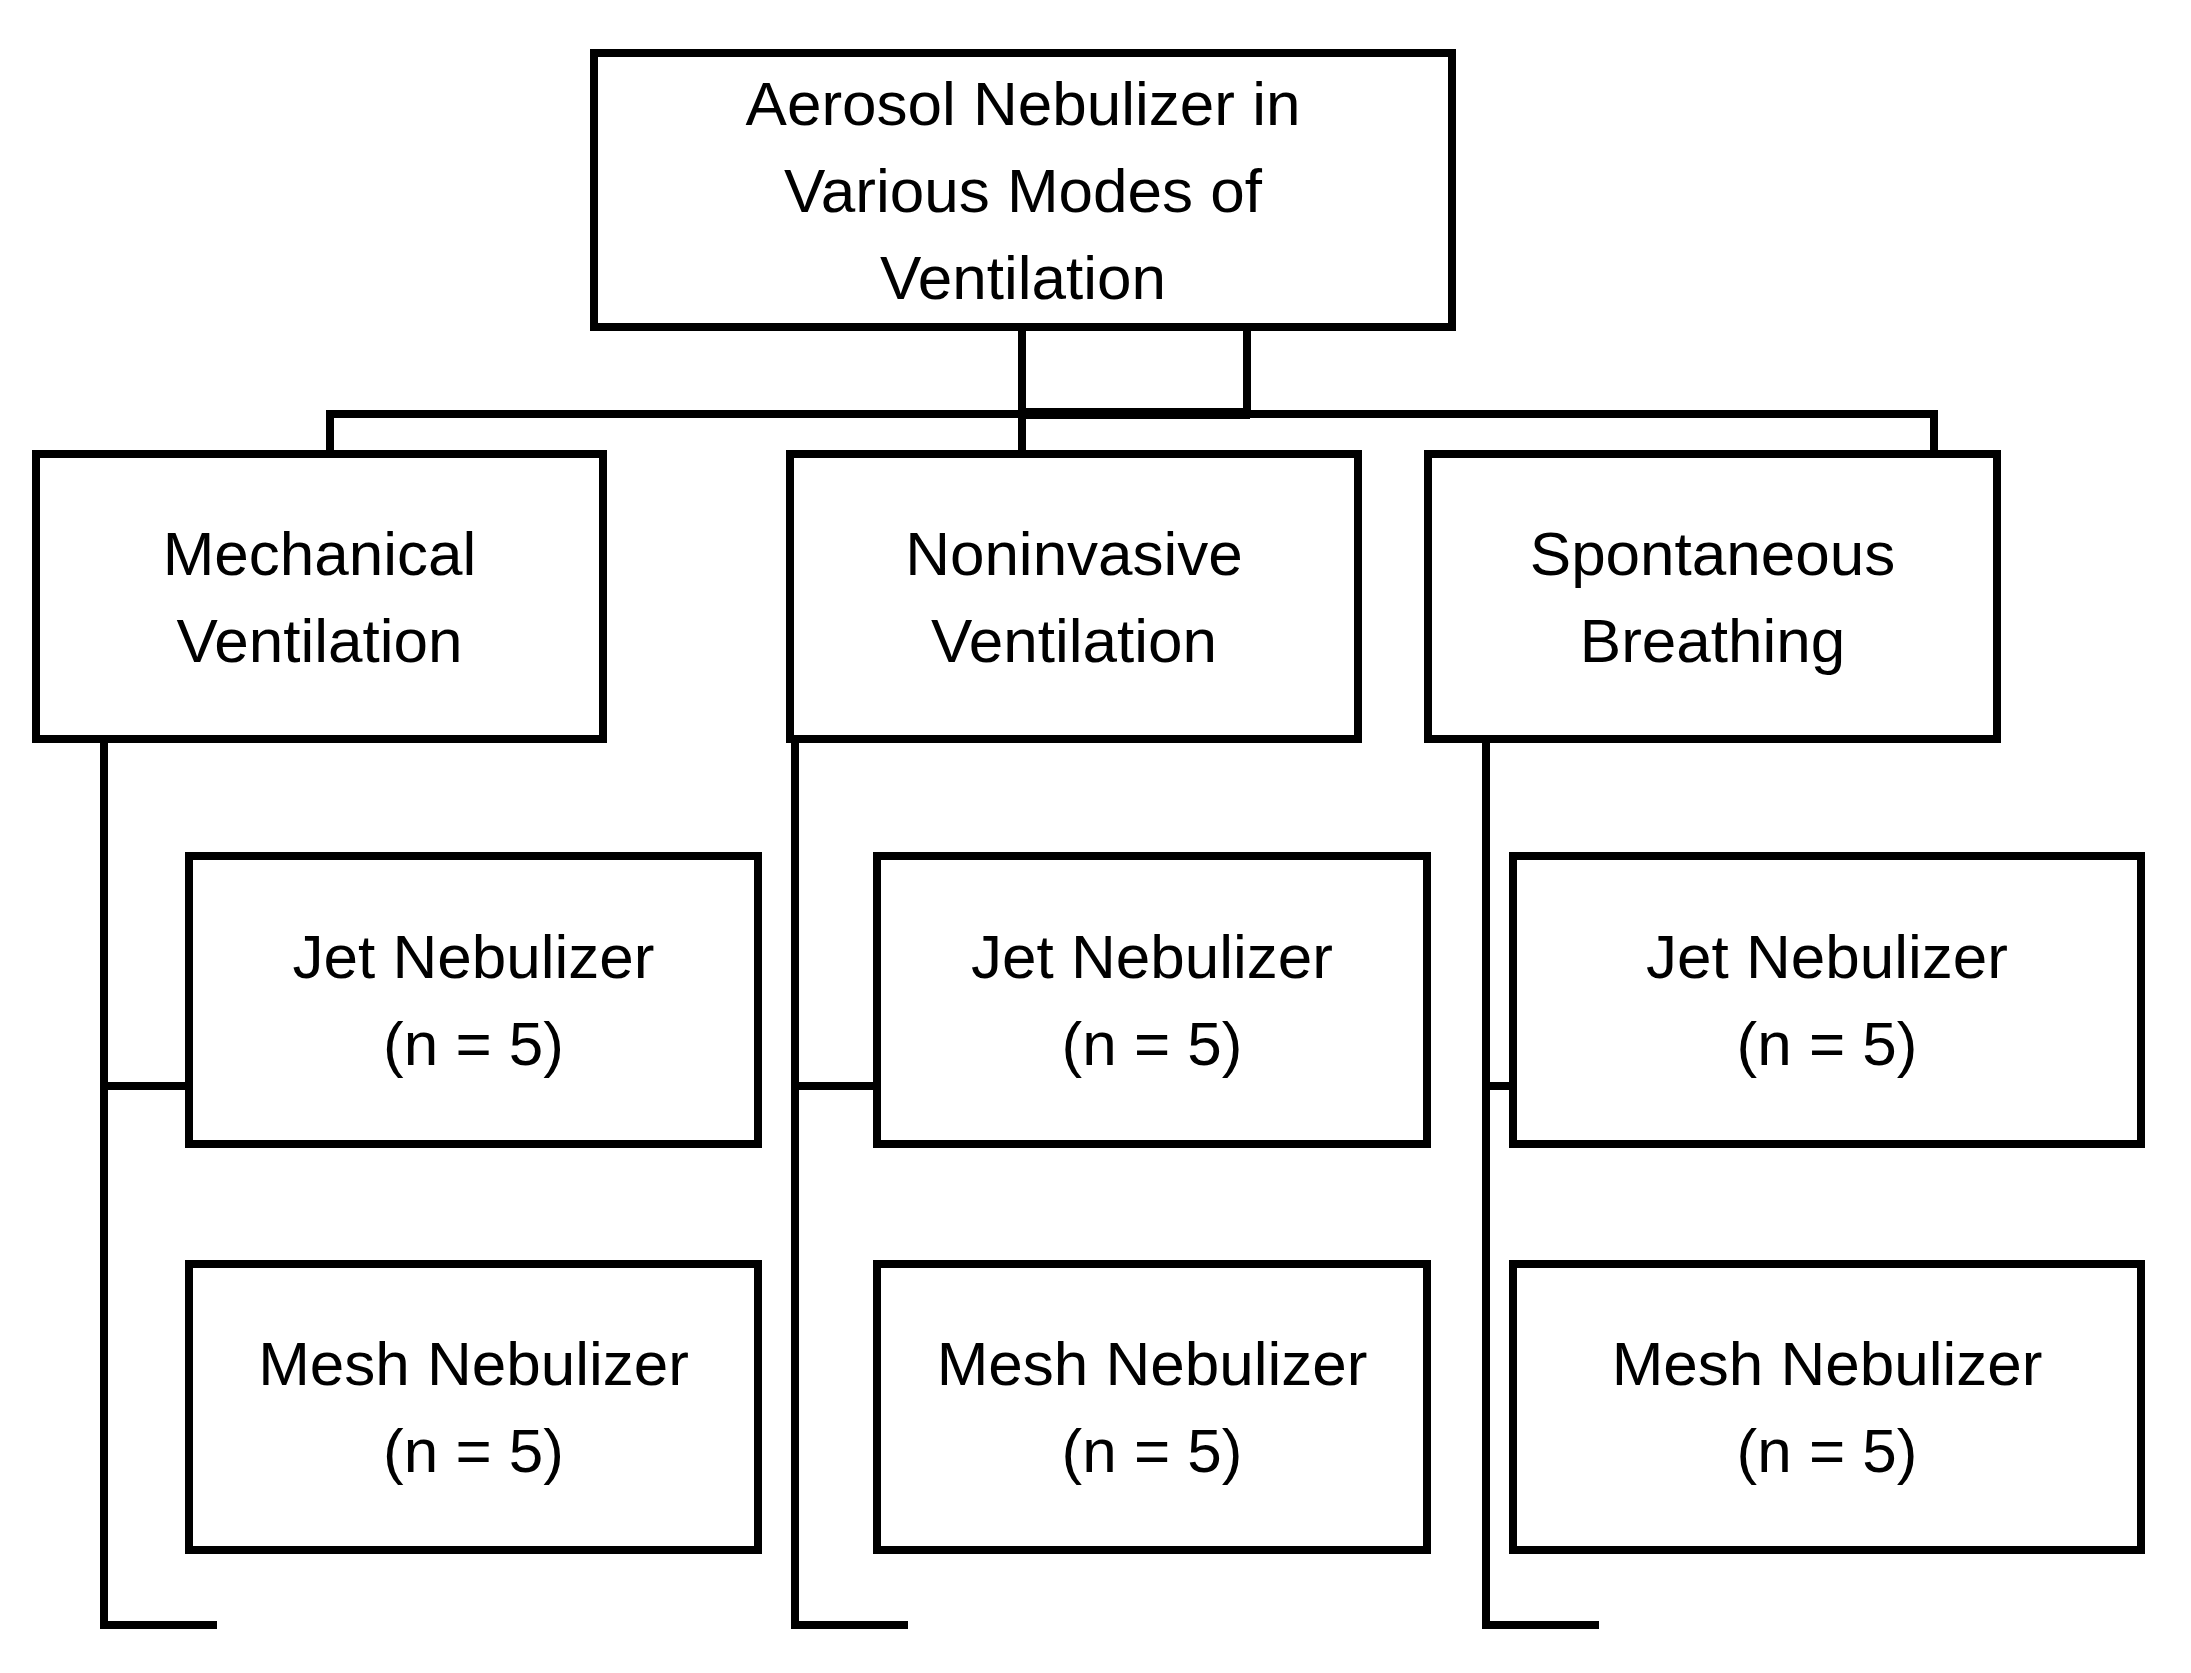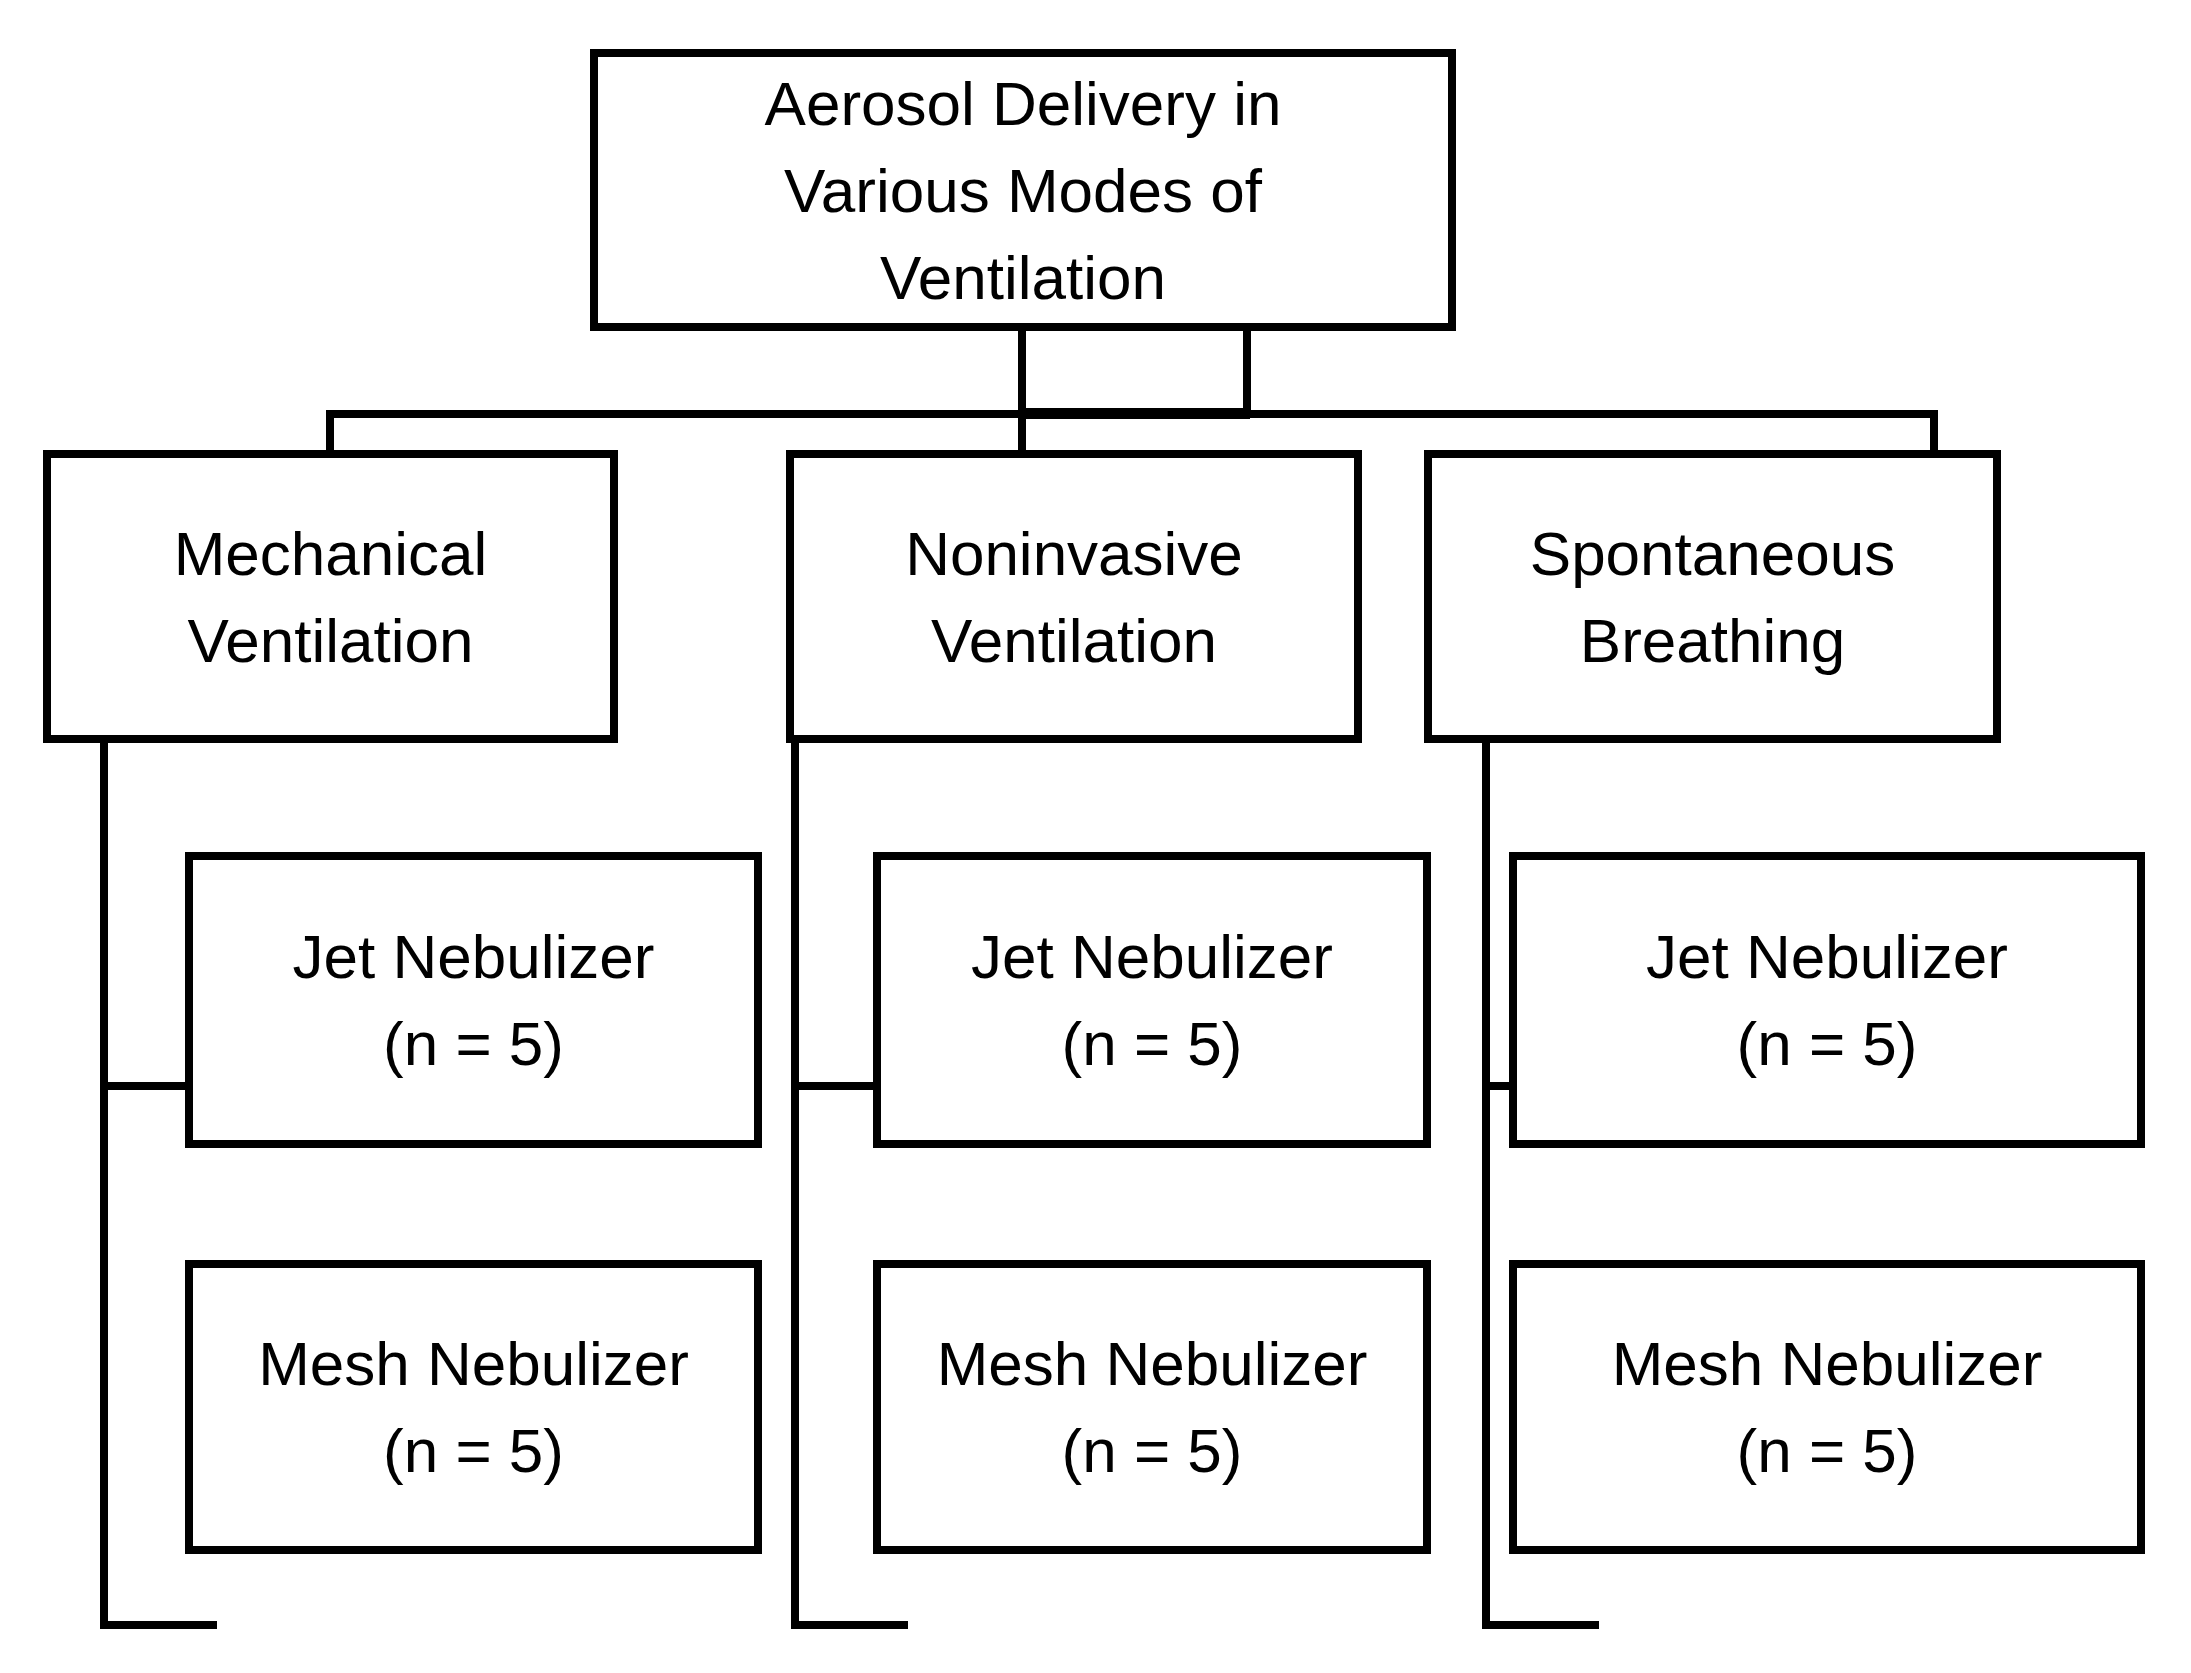--- a/index.html
+++ b/index.html
@@ -60,26 +60,26 @@
 
   <div class="line" style="left:791px; top:743px; width:7.6px; height:886px;"></div>
   <div class="line" style="left:791px; top:1082px; width:86px; height:7.6px;"></div>
   <div class="line" style="left:791px; top:1621px; width:117px; height:7.6px;"></div>
 
   <div class="line" style="left:1482px; top:743px; width:7.6px; height:886px;"></div>
   <div class="line" style="left:1482px; top:1082px; width:32px; height:7.6px;"></div>
   <div class="line" style="left:1482px; top:1621px; width:117px; height:7.6px;"></div>
 
   <div class="node" style="left:590px; top:49px; width:866px; height:282px;">
-    <span class="label">Aerosol Delivery in
+    <span class="label">Aerosol Nebulizer in
 Various Modes of
 Ventilation</span>
   </div>
 
-  <div class="node" style="left:43px; top:450px; width:575px; height:293px;">
+  <div class="node" style="left:32px; top:450px; width:575px; height:293px;">
     <span class="label">Mechanical
 Ventilation</span>
   </div>
   <div class="node" style="left:739px; top:450px; width:576px; height:293px;margin-left:47px;">
     <span class="label">Noninvasive
 Ventilation</span>
   </div>
   <div class="node" style="left:1424px; top:450px; width:577px; height:293px;">
     <span class="label">Spontaneous
 Breathing</span>

